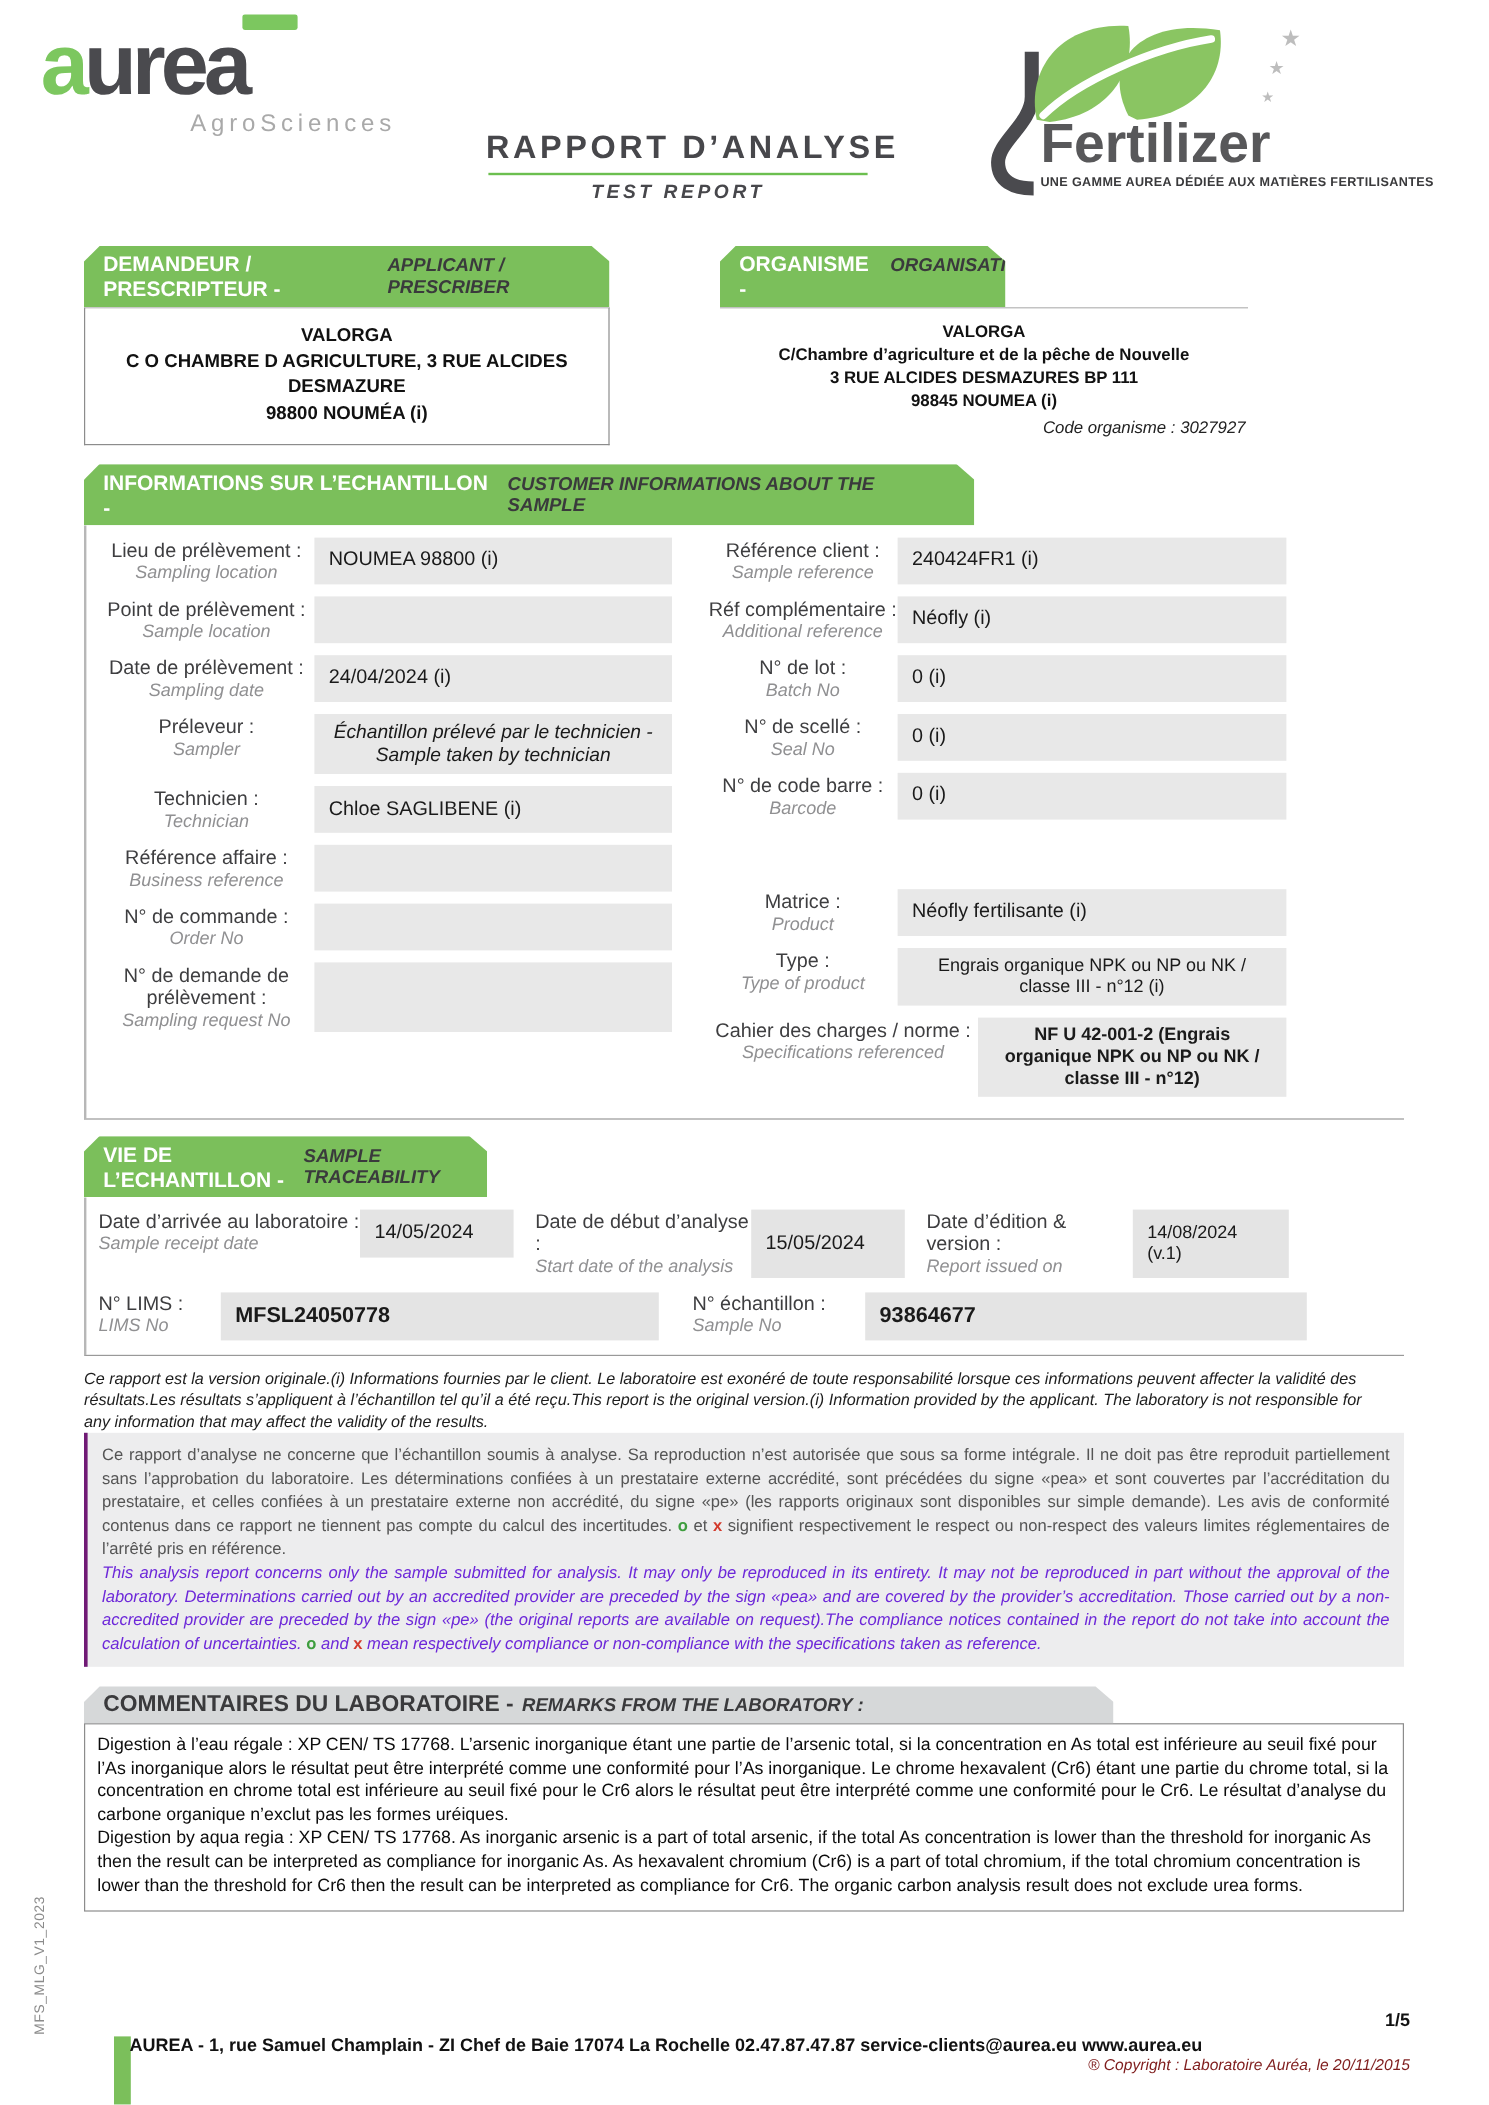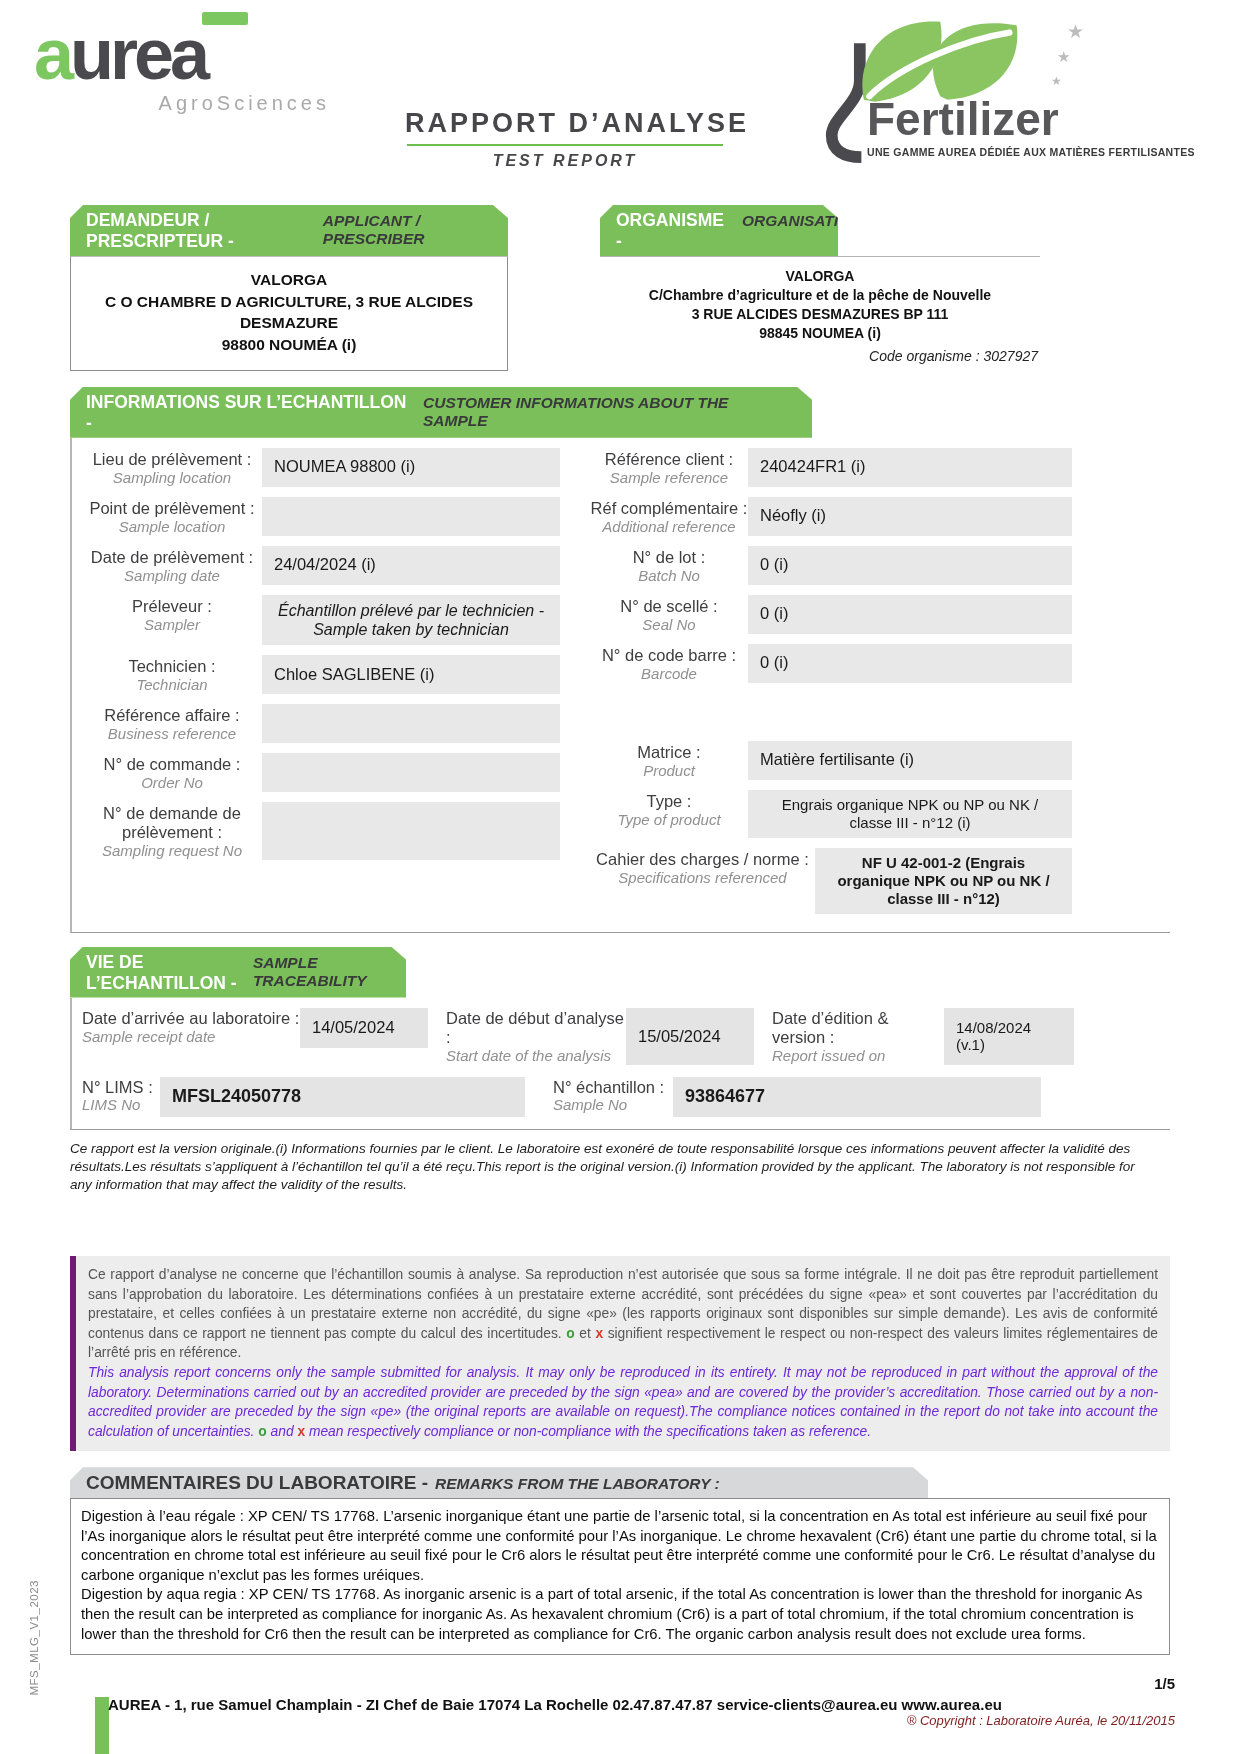--- a/index.html
+++ b/index.html
@@ -70,26 +70,26 @@
 
   
   .trace-section { margin-top:14px; }
   .trace-bar { width:336px; }
   .trace-box { border-left:2px solid #b7b7b7; border-bottom:1px solid #999; padding:10px 0 12px 10px; }
   .trow { display:flex; align-items:flex-start; margin-bottom:12px; }
   .trow:last-child { margin-bottom:0; }
   .tgroup { display:flex; }
   .tlabel { padding-top:1px; }
   .tvalue { background:#e4e4e4; min-height:40px; padding:8px 12px; font-size:16.5px; color:#1a1a1a; display:flex; align-items:center; }
-  .tv-big { font-weight:bold; font-size:18px; }
+  .tv-big { font-weight:bold; font-size:18px;margin-left:24px; }
 
   
   .origin-note { margin-top:10px; font-style:italic; font-size:13.5px; color:#1d1d1d; line-height:1.35; width:1085px; }
 
-  .disclaimer { margin-top:62px; background:#ededee; border-left:6px solid #701a75; padding:9px 12px 10px 12px;
+  .disclaimer { background:#ededee; border-left:3px solid #701a75; padding:9px 12px 10px 12px;
                 font-size:13.8px; color:#555; line-height:1.42; text-align:justify; }
   .seg-en { font-style:italic; color:#6d28d9; }
   .ok  { color:#3e9e3e; font-weight:bold; }
   .bad { color:#d33a2c; font-weight:bold; }
 
   
   .comments-section { margin-top:16px; }
   .comments-bar { width:858px; font-size:19px; }
   .comments-box { border:1px solid #8c8c8c; padding:8px 10px 10px 10px; font-size:14.8px; color:#0c0c0c; line-height:1.32; }
 
@@ -266,21 +266,21 @@
             <div class="fvalue">0 (i)</div>
           </div>
           <div class="frow">
             <div class="fvalue v-clear"></div>
           </div>
           <div class="frow">
             <div class="flabel">
                 <div class="lfr">Matrice :</div>
                 <div class="len">Product</div>
               </div>
-            <div class="fvalue">Matière fertilisante (i)</div>
+            <div class="fvalue">Néofly fertilisante (i)</div>
           </div>
           <div class="frow">
             <div class="flabel">
                 <div class="lfr">Type :</div>
                 <div class="len">Type of product</div>
               </div>
             <div class="fvalue v-small">Engrais organique NPK ou NP ou NK / classe III - n°12 (i)</div>
           </div>
           <div class="frow">
             <div class="flabel" style="width:225px">

